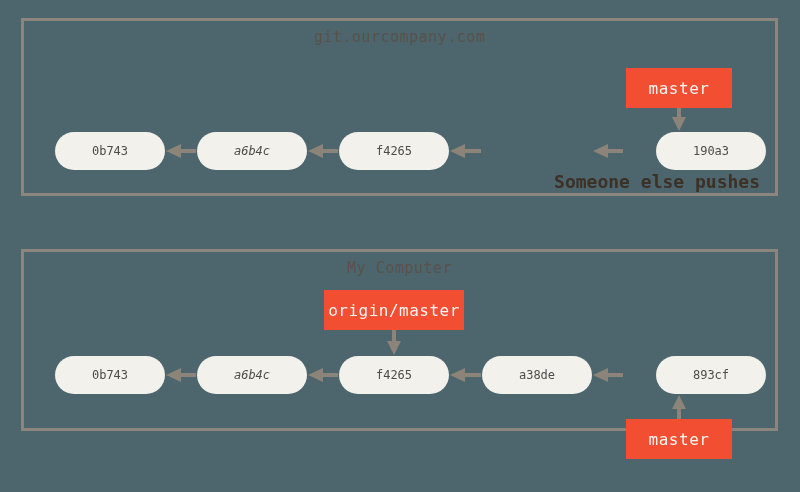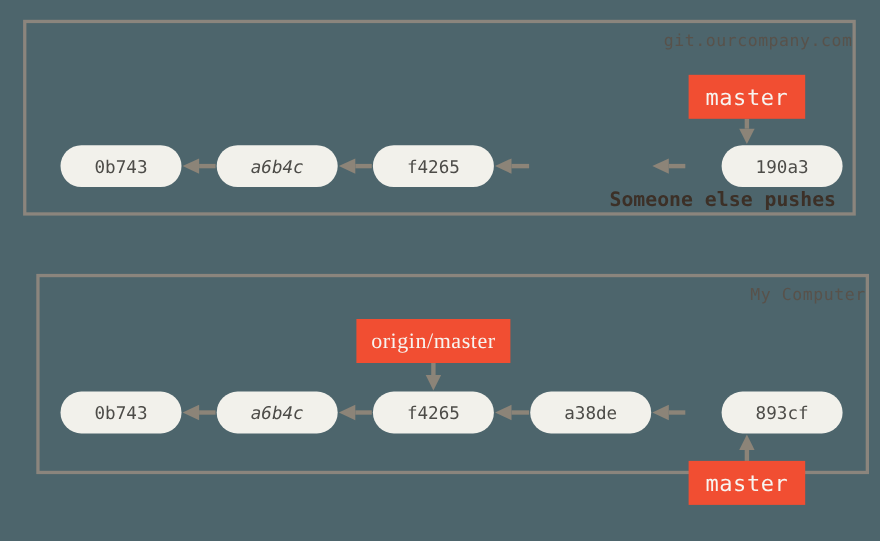--- a/index.html
+++ b/index.html
@@ -23,60 +23,60 @@
     width: 800px; height: 492px;
     background: var(--background);
     overflow: hidden;
   }
   .repo-box {
     position: absolute;
     border: 3px solid var(--box-border);
     box-sizing: border-box;
   }
   .box-remote { left: 21px; top: 18px;  width: 757px; height: 178px; }
-  .box-local  { left: 33px; top: 249px; width: 757px; height: 182px; padding-left: 48px; }
+  .box-local  { left: 21px; top: 249px; width: 757px; height: 182px; padding-left: 48px; }
   .box-title {
     position: absolute;
     left: 0; right: 0; top: 7px;
-    text-align: right;
+    text-align: center;
     font-size: 15px;
     color: var(--box-title);
     letter-spacing: 0.5px;
   }
   .annotation {
     position: absolute;
     right: 15px; bottom: 1px;
     font-size: 18px;
     font-weight: bold;
     color: var(--annotation-text);
   }
   .node {
     position: absolute;
     width: 110px; height: 38px;
     border-radius: 19px;
     background: var(--node-fill);
     color: var(--node-text);
-    font-size: 16px;
+    font-size: 12px;
     display: flex;
     align-items: center;
     justify-content: center;
   }
   .branch-label {
     position: absolute;
     height: 40px;
     background: var(--label-bg);
     color: var(--label-text);
-    font-size: 20px;
+    font-size: 16px;
     display: flex;
     align-items: center;
     justify-content: center;
     letter-spacing: 0.5px;
   }
   .lbl-master-remote { left: 626px; top: 68px;  width: 106px; }
-  .lbl-origin-master { left: 324px; top: 290px; width: 140px; font-family: Liberation Serif, serif; }
+  .lbl-origin-master { left: 324px; top: 290px; width: 140px; }
   .lbl-master-local  { left: 626px; top: 419px; width: 106px; }
 
   
   .row-remote { top: 132px; }
   .row-local  { top: 356px; }
   .col-0 { left: 55px; }
   .col-1 { left: 197px; font-style: italic; }
   .col-2 { left: 339px; }
   .col-3 { left: 482px; }
   .col-4 { left: 656px; }

